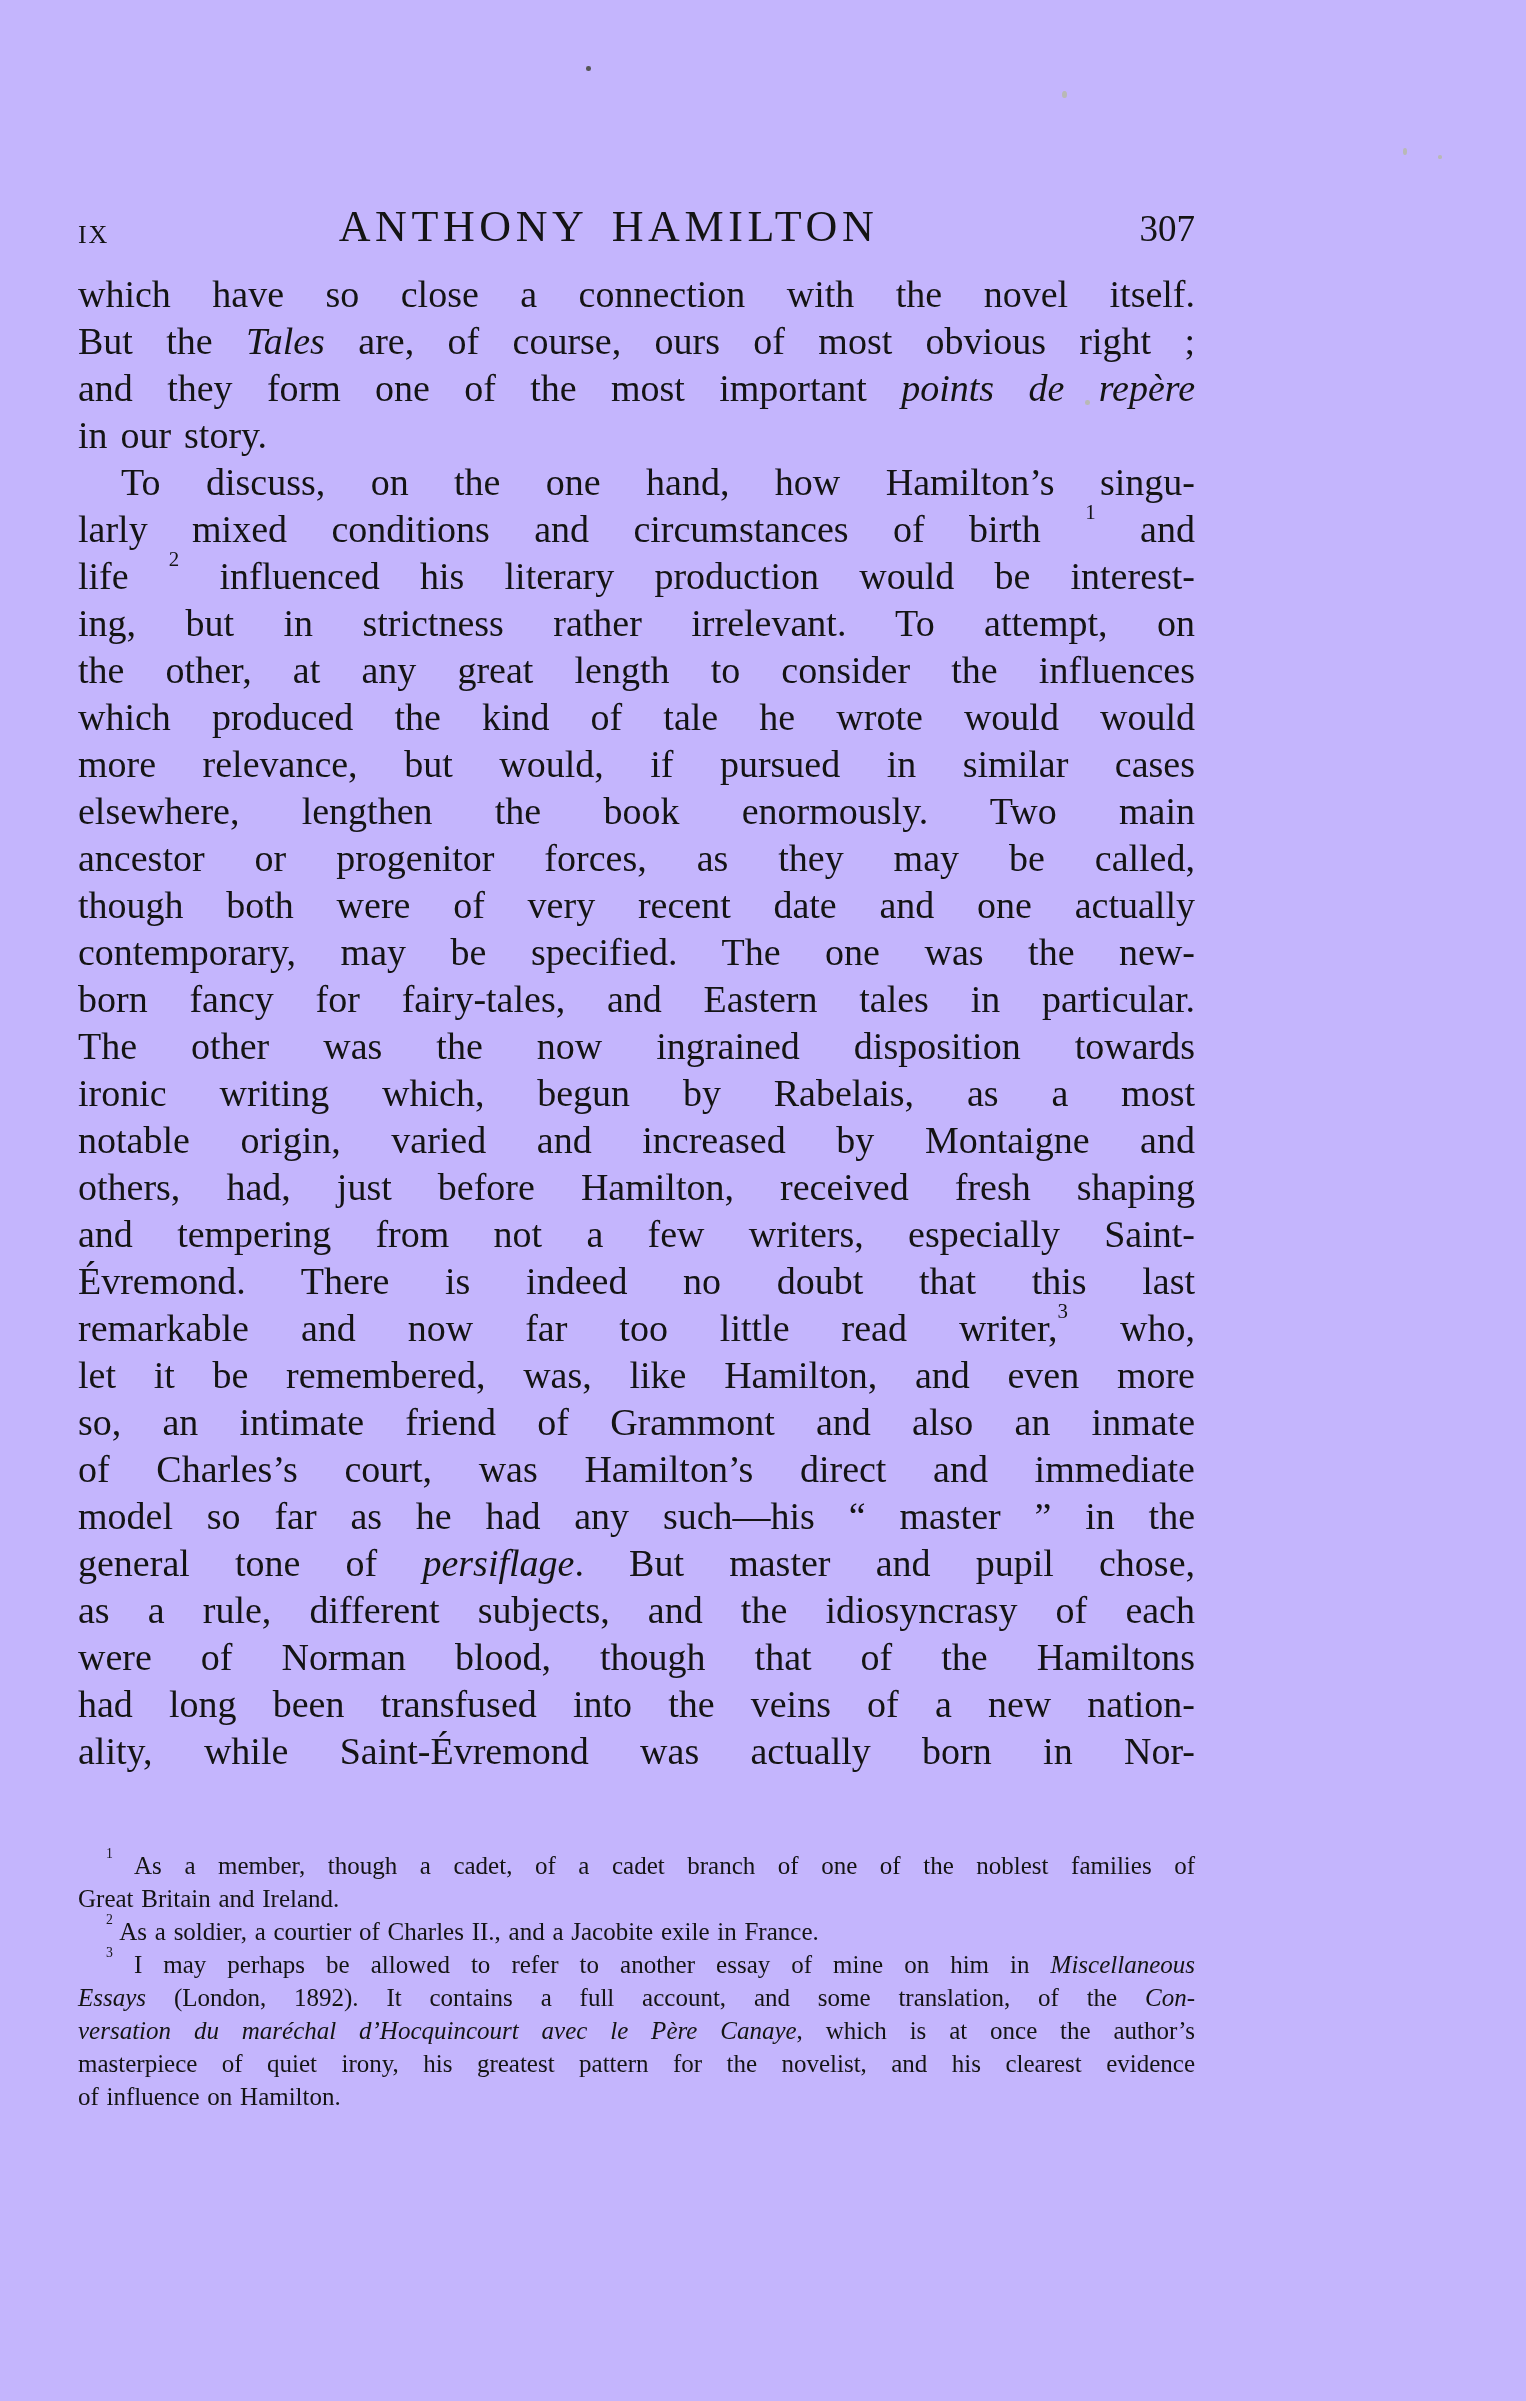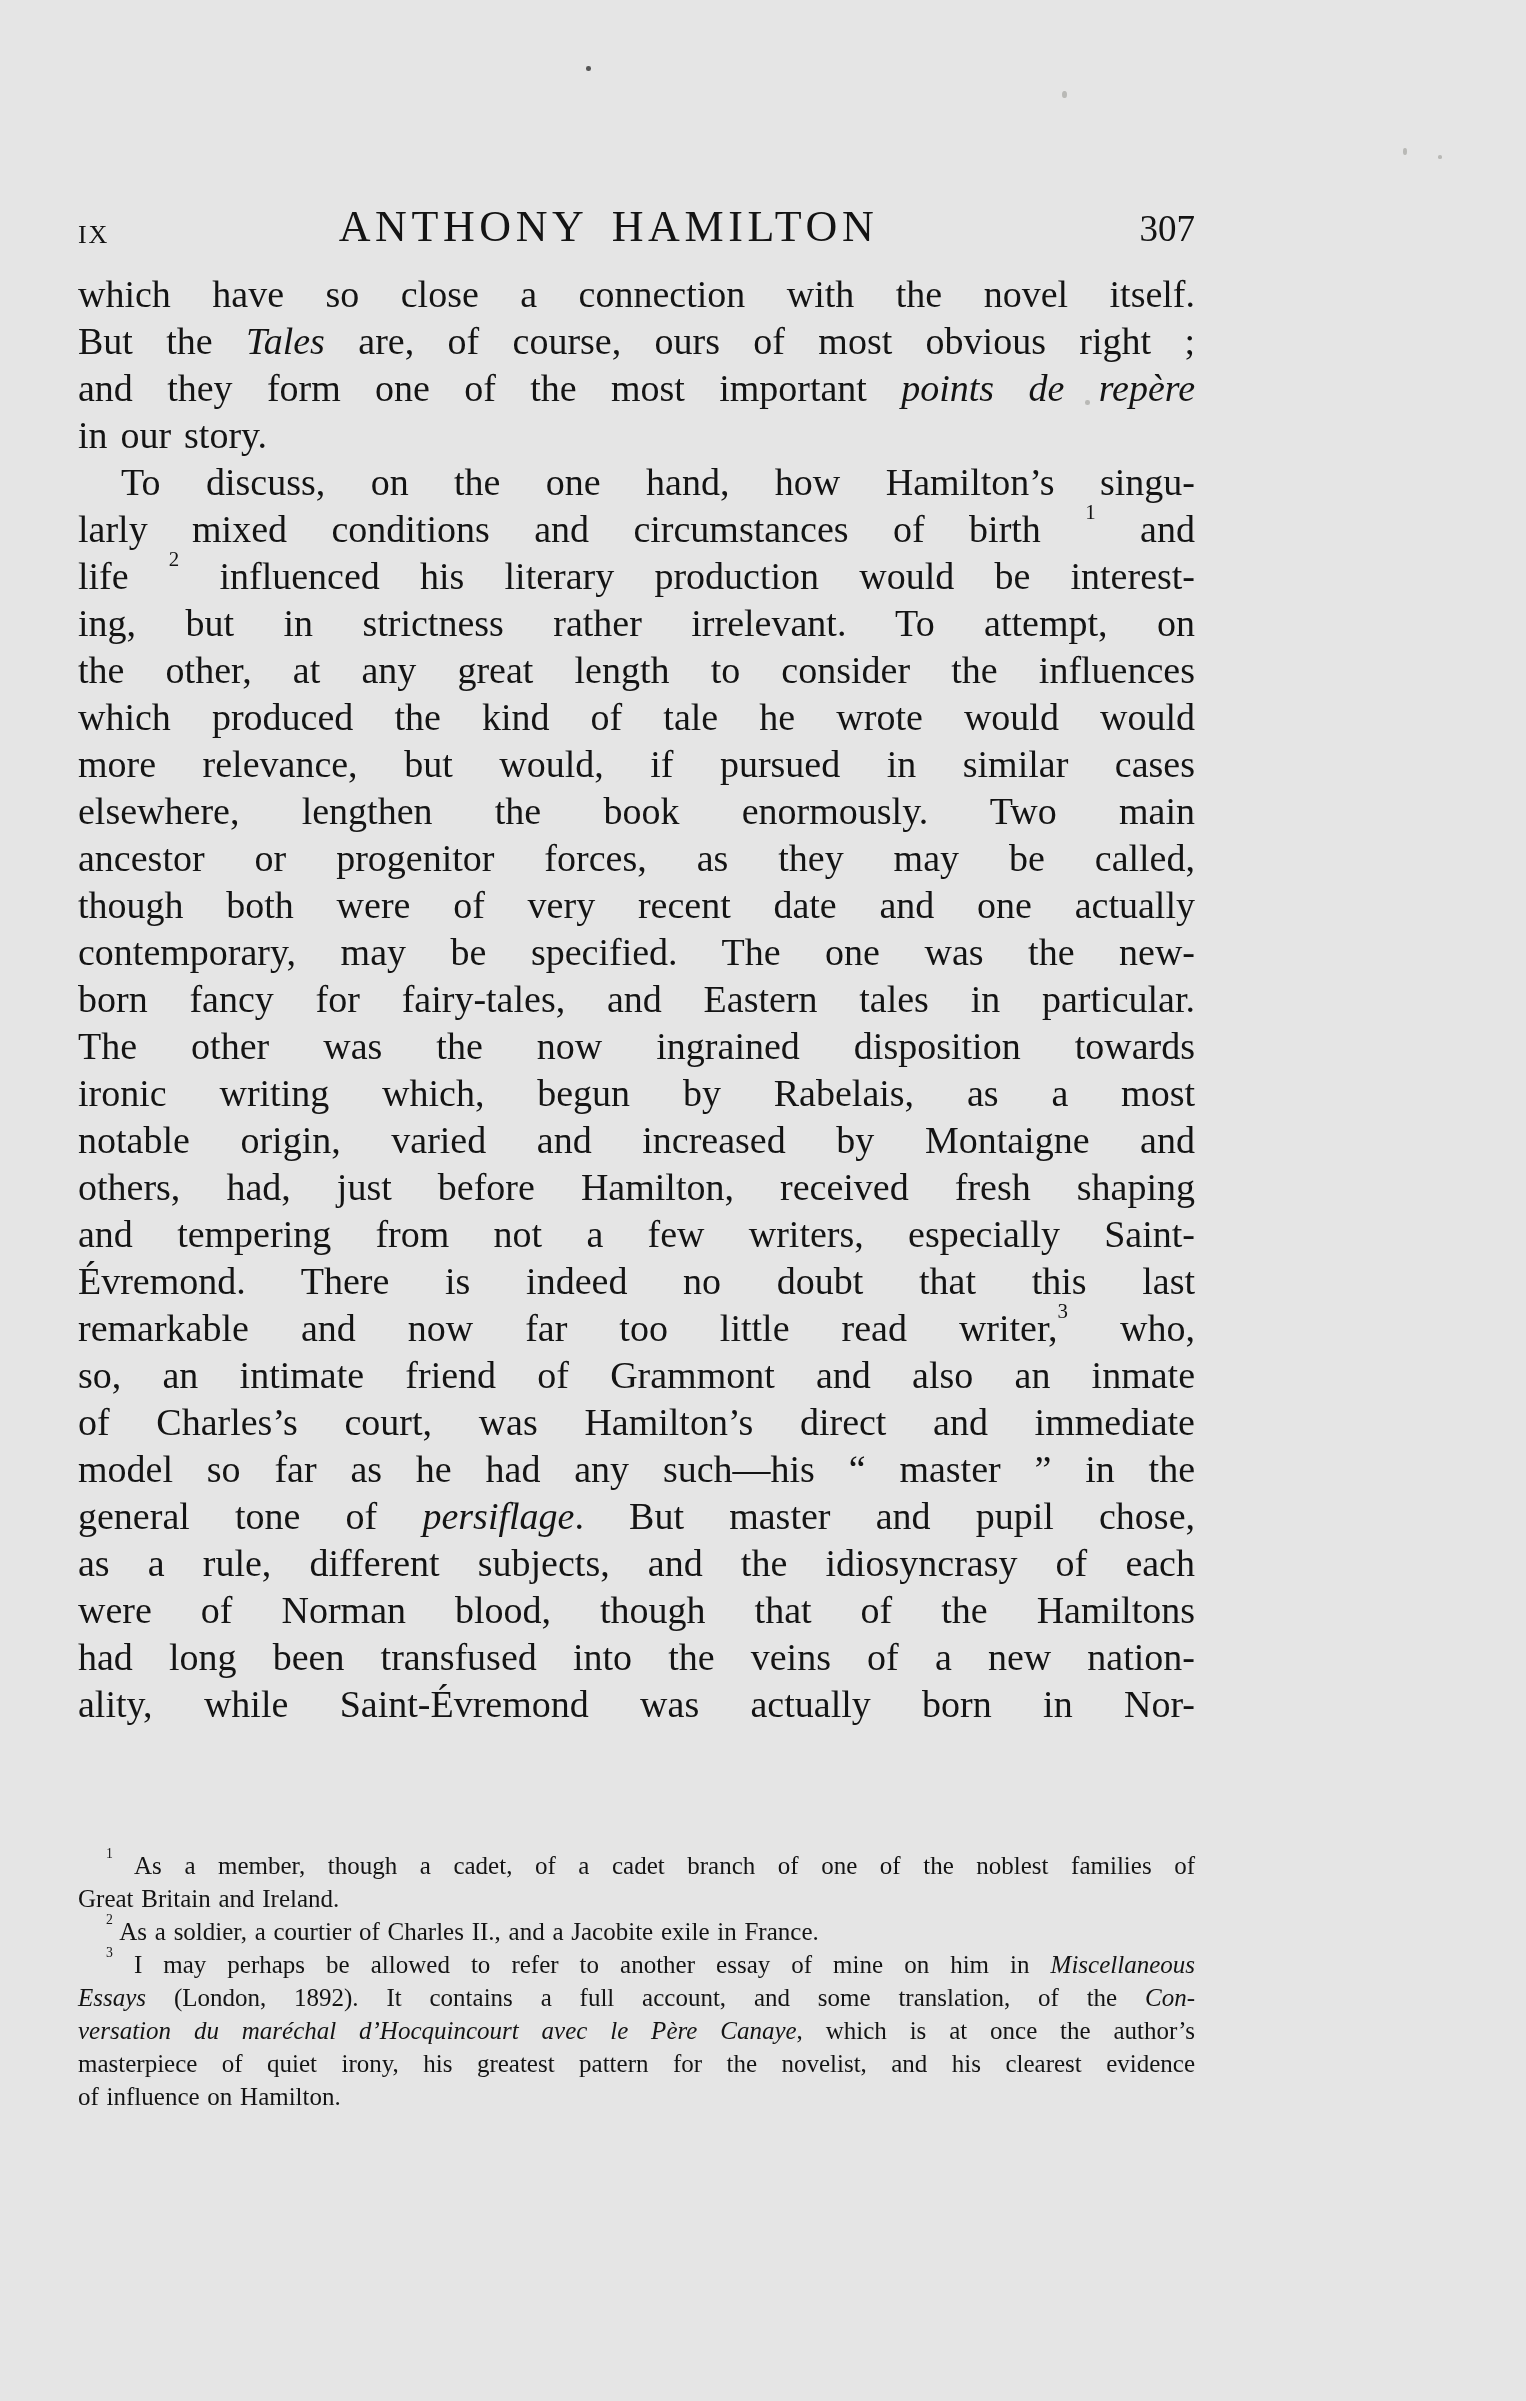--- a/index.html
+++ b/index.html
@@ -7,21 +7,21 @@
     width: 1527px; height: 2401px;
     background: #ffffff;
     font-family: "Liberation Serif", "DejaVu Serif", serif;
     color: #141414;
     position: relative;
     overflow: hidden;
   }
   .page {
     position: absolute; left: 0; top: 0;
     width: 1527px; height: 2401px;
-    background: #e5e5e5;
+    background: #c4b5fd;
   }
   .content-col {
     position: absolute;
     left: 78px;
     width: 1117px;
   }
   
   .running-header {
     top: 200px;
     height: 52px;
@@ -117,20 +117,21 @@
         <div class="line">though both were of very recent date and one actually</div>
         <div class="line">contemporary, may be specified.  The one was the new-</div>
         <div class="line">born fancy for fairy-tales, and Eastern tales in particular.</div>
         <div class="line">The other was the now ingrained disposition towards</div>
         <div class="line">ironic writing which, begun by Rabelais, as a most</div>
         <div class="line">notable origin, varied and increased by Montaigne and</div>
         <div class="line">others, had, just before Hamilton, received fresh shaping</div>
         <div class="line">and tempering from not a few writers, especially Saint-</div>
         <div class="line">Évremond.  There is indeed no doubt that this last</div>
         <div class="line">remarkable and now far too little read writer,<sup>3</sup> who,</div>
+        <div class="line">let it be remembered, was, like Hamilton, and even more</div>
         <div class="line">so, an intimate friend of Grammont and also an inmate</div>
         <div class="line">of Charles’s court, was Hamilton’s direct and immediate</div>
         <div class="line">model so far as he had any such—his “ master ” in the</div>
         <div class="line">general tone of <i>persiflage</i>.  But master and pupil chose,</div>
         <div class="line">as a rule, different subjects, and the idiosyncrasy of each</div>
         <div class="line">were of Norman blood, though that of the Hamiltons</div>
         <div class="line">had long been transfused into the veins of a new nation-</div>
         <div class="line">ality, while Saint-Évremond was actually born in Nor-</div>
       </div>
     </div>

